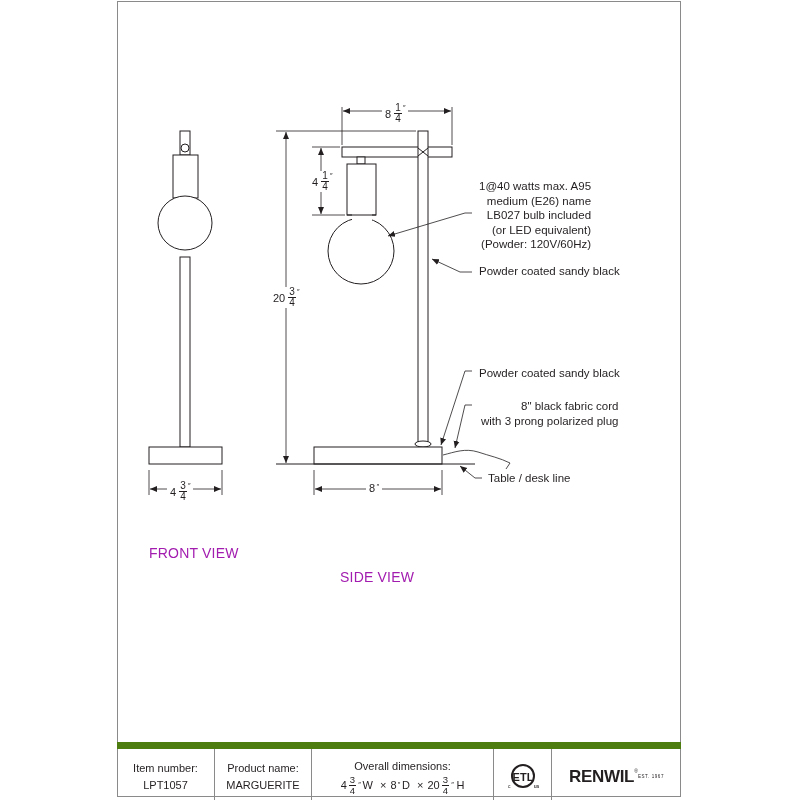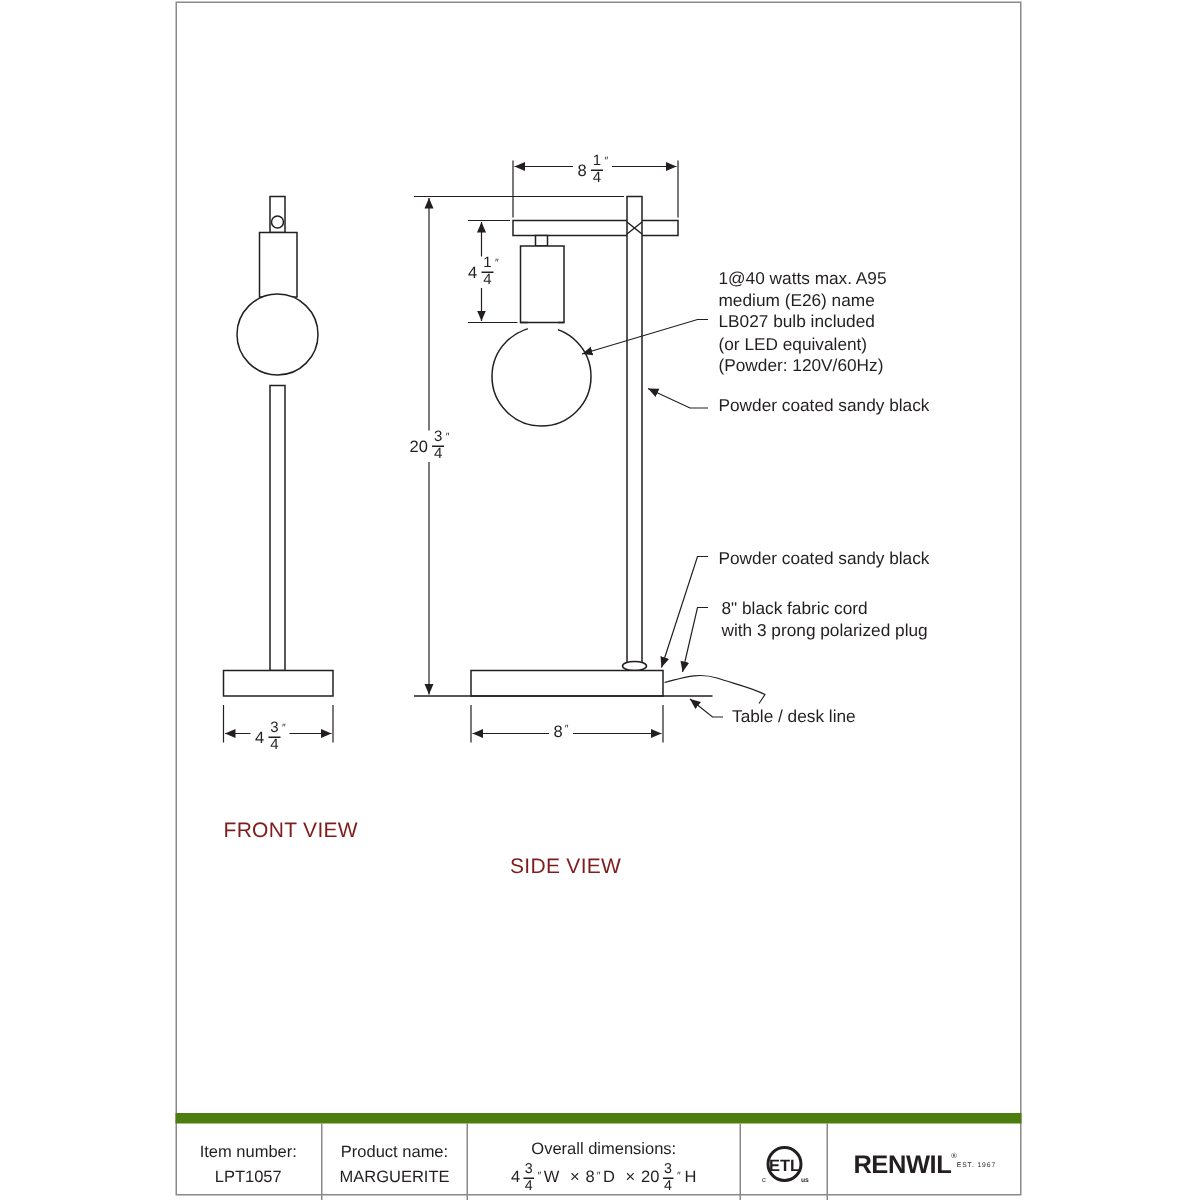--- a/index.html
+++ b/index.html
@@ -1,20 +1,20 @@
 <!DOCTYPE html>
 <html><head>
 <meta charset="utf-8">
 <style>
   html,body{margin:0;padding:0;background:#fff;}
   body{width:800px;height:800px;position:relative;overflow:hidden;font-family:"Liberation Sans",sans-serif;color:#231f20;}
   .frame{position:absolute;left:117px;top:1px;width:564px;height:796px;border:1px solid #8a8a8a;box-sizing:border-box;}
   svg.drawing{position:absolute;left:0;top:0;}
-  .lbl{position:absolute;font-size:11.5px;line-height:14.5px;white-space:nowrap;color:#231f20;}
-  .view{position:absolute;font-size:14px;letter-spacing:0.2px;color:#7f1d1d;}
+  .lbl{position:absolute;font-size:11.5px;line-height:14.5px;white-space:nowrap;color:#231f20;text-align:right;}
+  .view{position:absolute;font-size:14px;letter-spacing:0.2px;color:#a21caf;}
   .dim{position:absolute;font-size:11px;color:#231f20;white-space:nowrap;display:flex;align-items:center;background:#fff;padding:0 3px;}
   .frac{display:inline-flex;flex-direction:column;align-items:center;font-size:10px;line-height:10px;margin-left:3px;}
   .frac .n{border-bottom:1px solid #231f20;padding:0 1px;}
   .inch{font-size:7px;font-style:italic;margin-left:1px;align-self:flex-start;margin-top:1px;}
   .footer{position:absolute;left:117px;top:742px;width:564px;height:55px;border-top:7px solid #4d7c0f;display:flex;}
   .fcell{border-right:1px solid #8a8a8a;display:flex;flex-direction:column;align-items:center;justify-content:center;font-size:11px;line-height:17px;color:#231f20;}
   .fcell:last-child{border-right:none;}
   .dimline{display:flex;align-items:center;font-size:11px;}
   .dimline .frac{font-size:9.5px;line-height:9.5px;margin:0 1px 0 2px;}
   .renwil{font-weight:bold;font-size:17px;letter-spacing:-0.3px;line-height:17px;}

